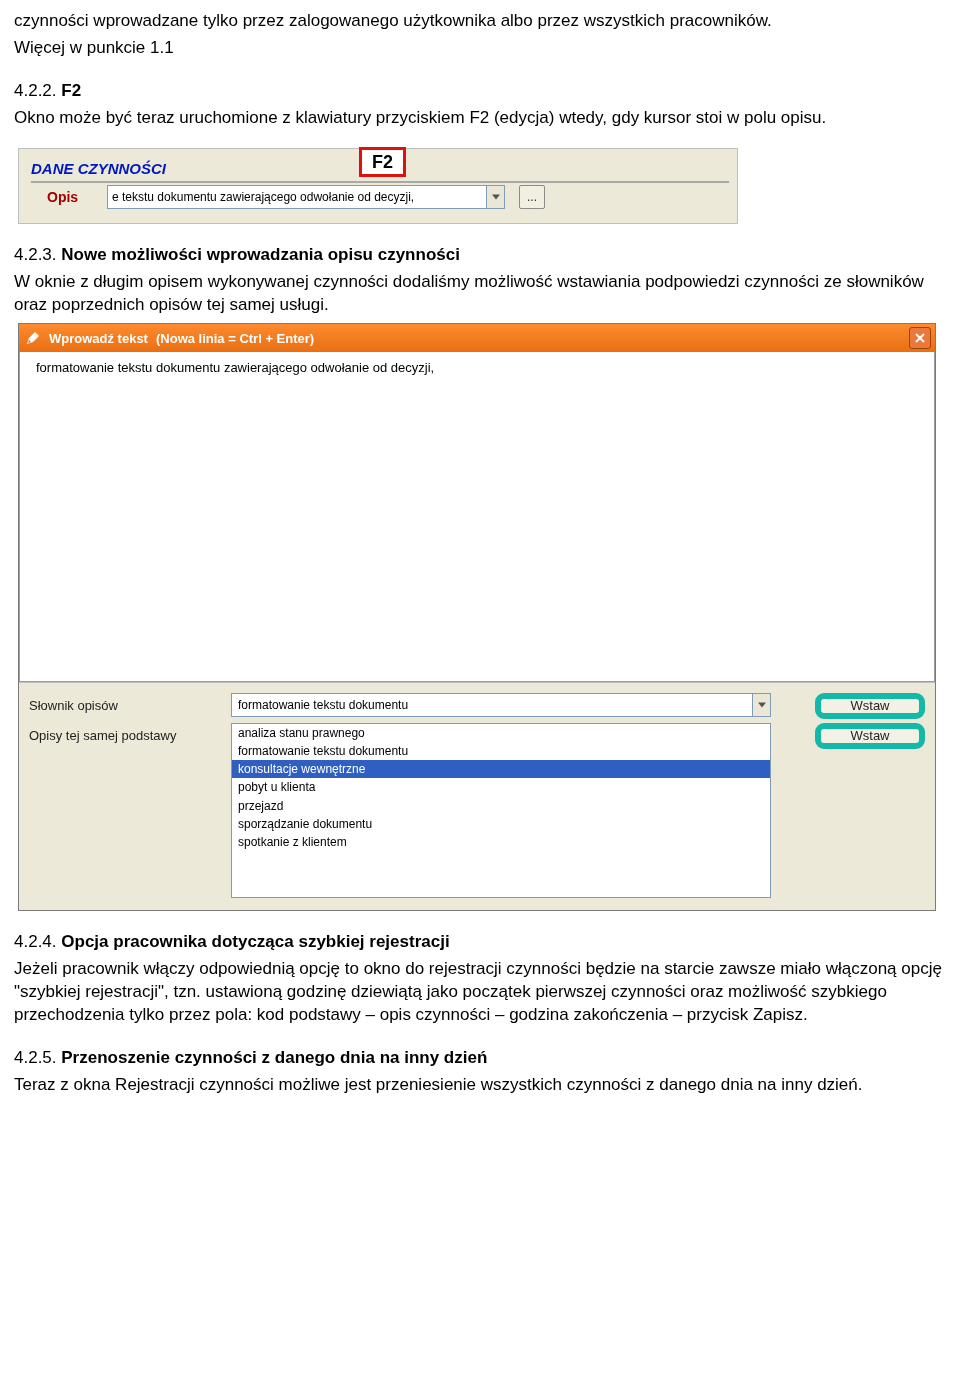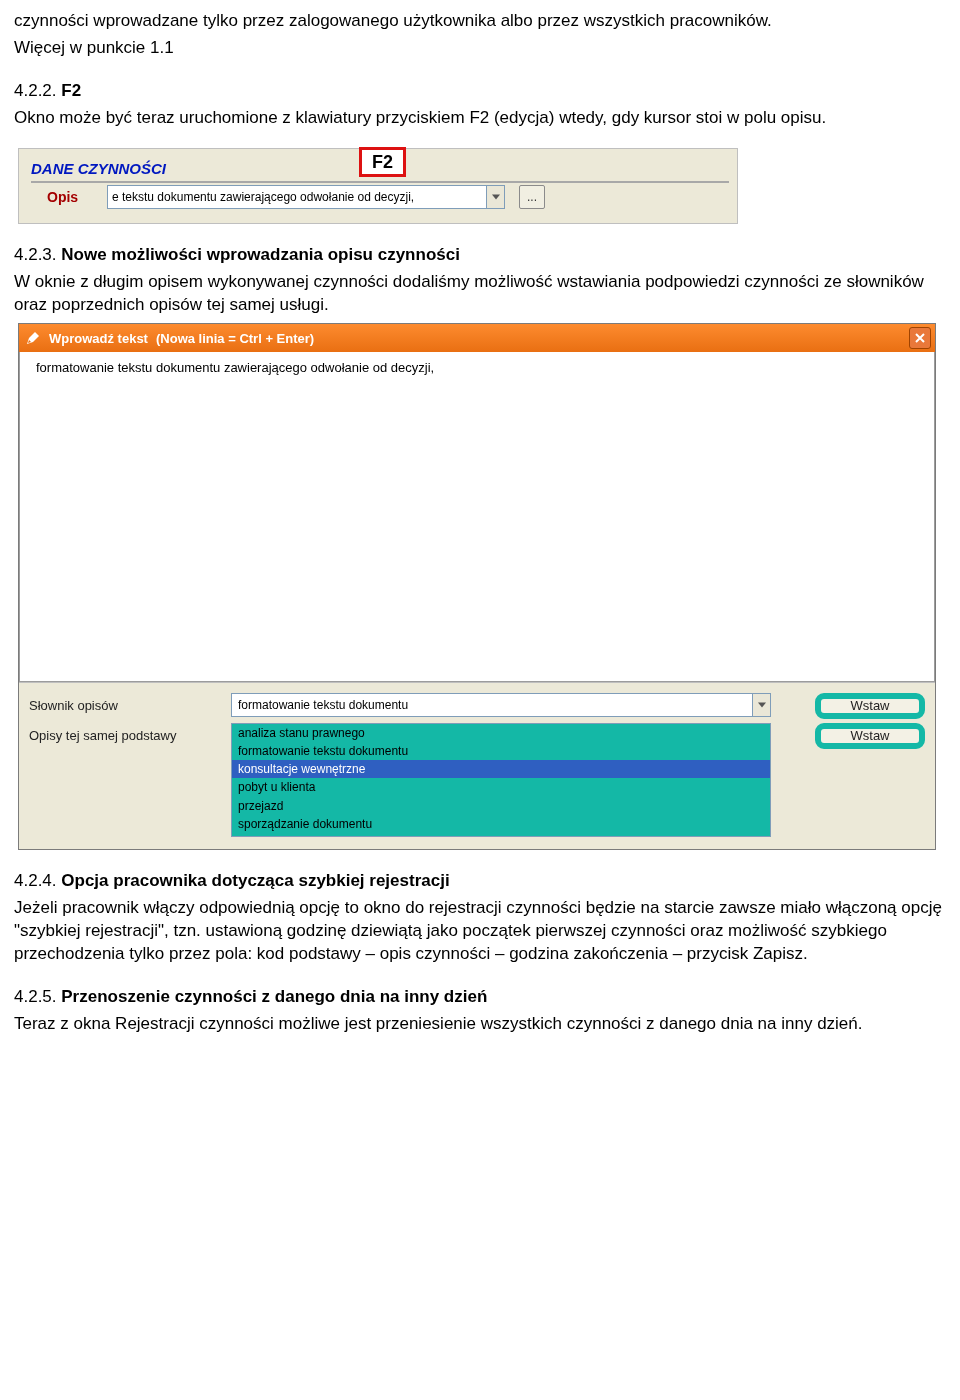--- a/index.html
+++ b/index.html
@@ -204,23 +204,23 @@
     font-family: Tahoma, Arial, sans-serif;
     font-size: 13px;
     color: #222;
     display: flex; align-items: center; justify-content: center;
     margin-left: auto;
     cursor: default;
   }
   .bp-list-wrap {
     display: flex;
     width: 540px;
-    height: 114px;
-    border: 1px solid #7f9db9;
-    background: #14b8a6;
+    height: 175px;
+    border: 1px solid #7f9db9;
+    background: #ffffff;
   }
   .bp-list {
     flex: 1;
     overflow-y: scroll;
     font-family: Tahoma, Arial, sans-serif;
     font-size: 12px;
   }
   .bp-item {
     padding: 1px 6px;
     white-space: nowrap;

